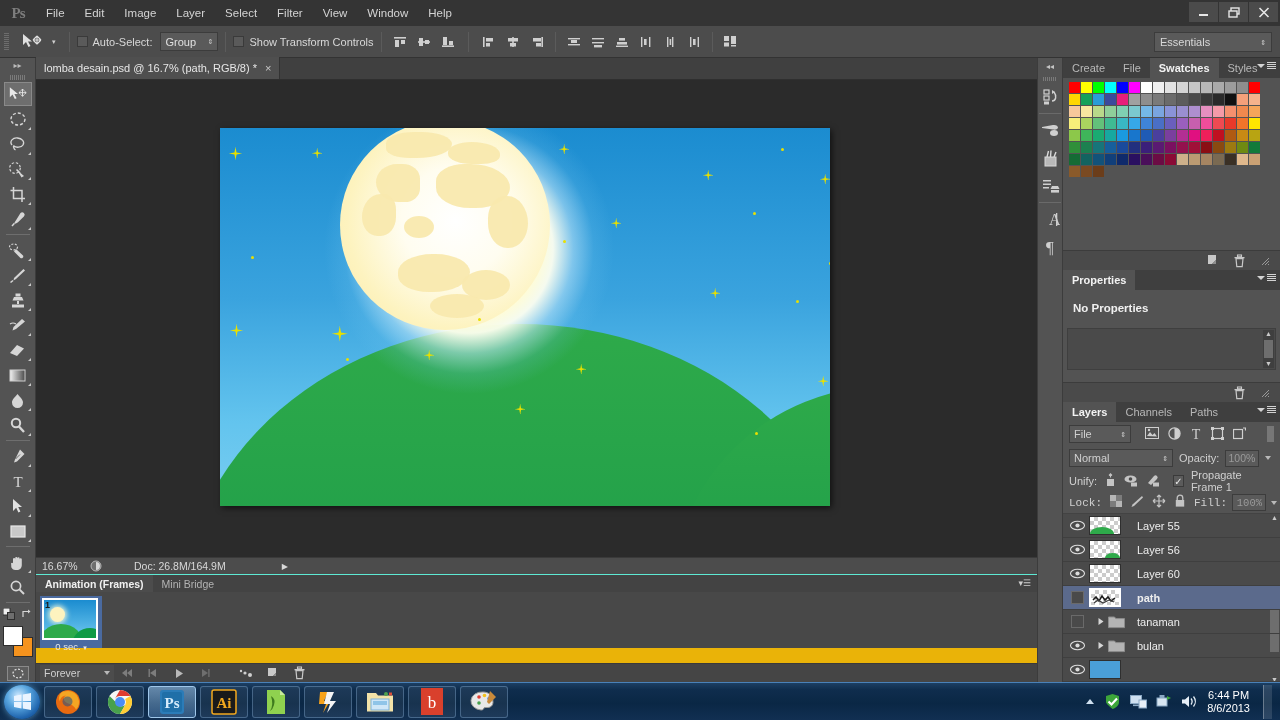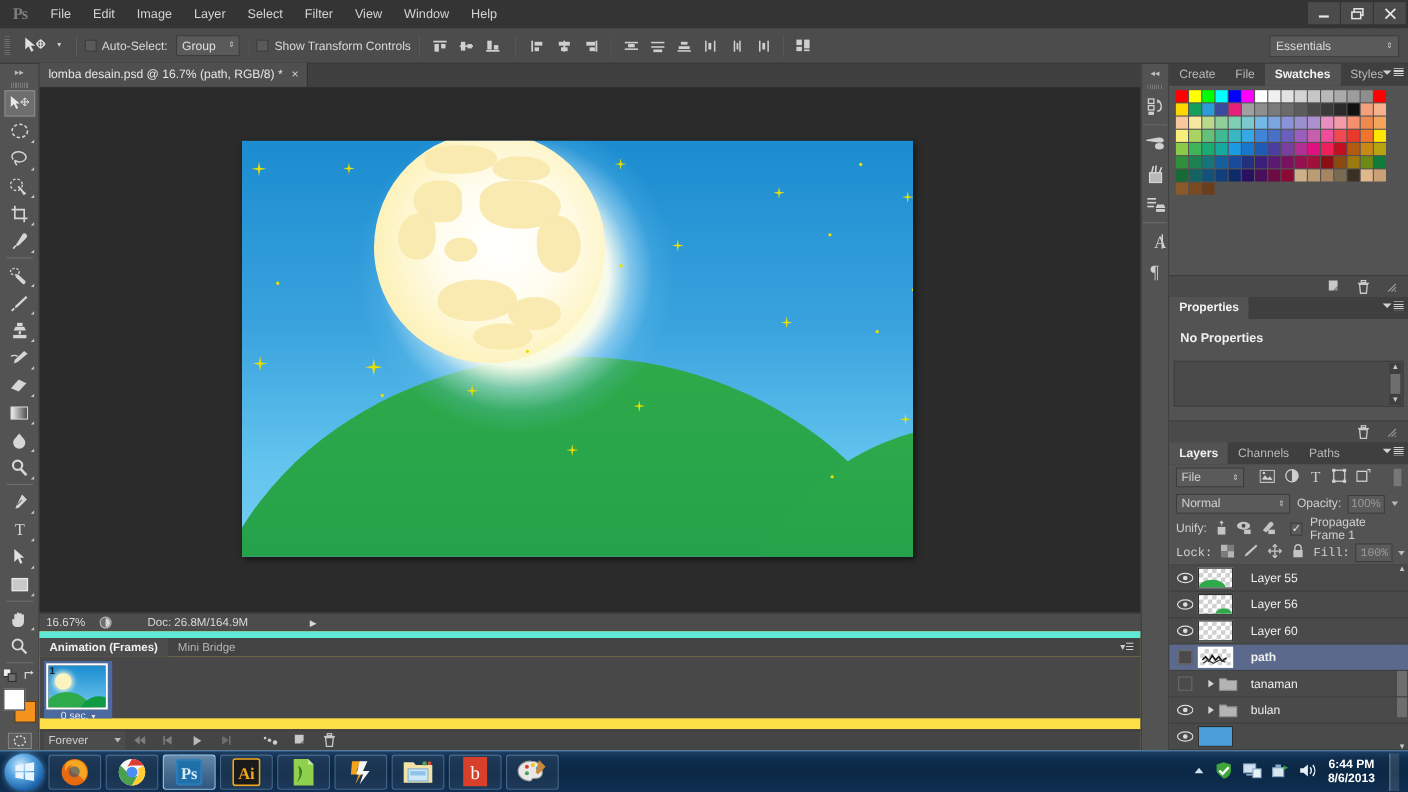--- a/index.html
+++ b/index.html
@@ -137,21 +137,21 @@
     font-size: 10.5px; color: #d8d8d8;
   }
   .sb-zoom { width: 52px; padding-left: 6px; }
   .sb-btn { width: 16px; display: flex; align-items: center; justify-content: center; }
   .sb-doc { margin-left: 30px; }
   .sb-arrow { margin-left: 56px; font-size: 8px; }
 
   
   .animpanel {
     position: absolute; left: 36px; top: 574px; right: 243px; bottom: 38px;
-    background: #fde047; border-top: 6px solid #5eead4;
+    background: #eab308; border-top: 1px solid #5eead4;
   }
   .anim-tabs { height: 17px; background: #434343; display: flex; align-items: stretch; }
   .anim-tab { padding: 0 9px; display: flex; align-items: center; font-size: 10.5px; color: #b3b3b3; }
   .anim-tab.active { background: #4c4c4c; color: #f0f0f0; font-weight: bold; }
   .anim-menu { position: absolute; right: 6px; top: 3px; font-size: 9px; color: #cfcfcf; }
   .frames { position: absolute; left: 0; top: 17px; right: 0; height: 56px; background: #484848; display: flex; }
   .frame { width: 62px; margin: 4px 0 0 6px; }
   .frame-thumb {
     width: 56px; height: 42px; border: 2px solid #ffffff; background: #555; position: relative; overflow: hidden;
   }
@@ -276,21 +276,21 @@
   .tb-item {
     width: 48px; height: 32px; margin-left: 4px; display: flex; align-items: center; justify-content: center;
     border: 1px solid transparent; border-radius: 3px;
   }
   .tb-item.active {
     background: linear-gradient(to bottom, rgba(170,210,245,.55), rgba(110,165,220,.35));
     border: 1px solid #9fc7ea;
   }
   .tb-item.pinned { border: 1px solid rgba(150,190,230,.35); background: rgba(255,255,255,.06); }
   .tray {
-    position: absolute; right: 0; top: 0; height: 38px; display: flex; align-items: center; gap: 9px; padding-right: 8px; font-weight: bold;
+    position: absolute; right: 0; top: 0; height: 38px; display: flex; align-items: center; gap: 9px; padding-right: 8px;
   }
   .tray-time { color: #ffffff; font-size: 11px; text-align: center; line-height: 13px; }
   .showdesk { width: 9px; height: 34px; background: rgba(255,255,255,.12); border-left: 1px solid rgba(255,255,255,.3); margin-left: 4px; }
 </style>
 </head>
 <body>
 
 <div id="app">
 
   <div class="menubar">

